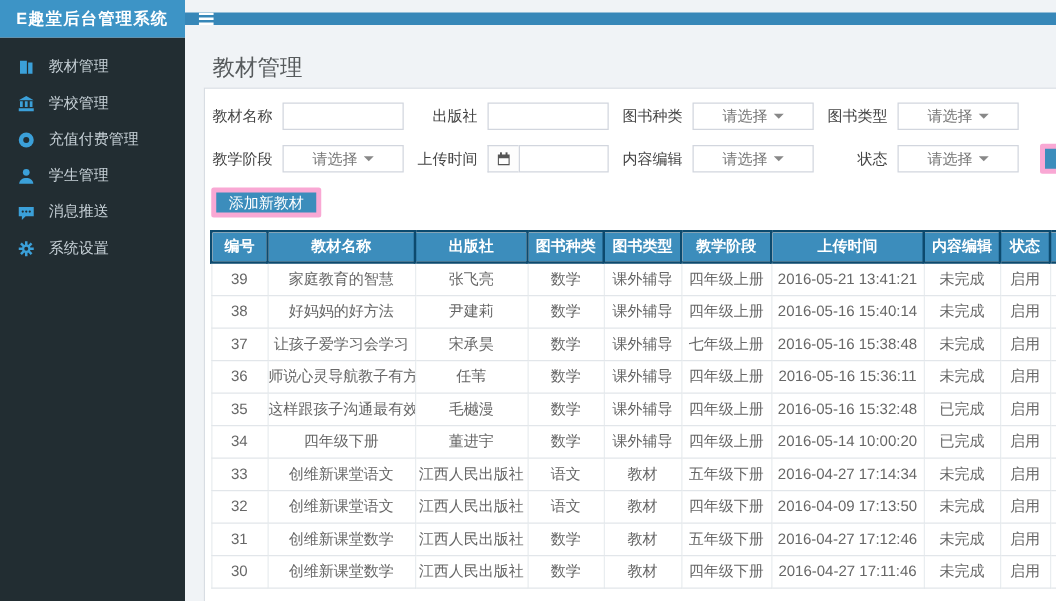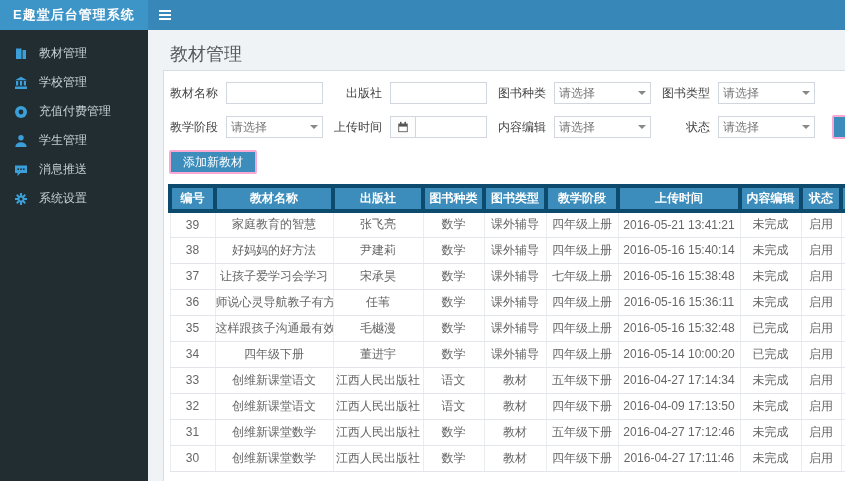--- a/index.html
+++ b/index.html
@@ -1,20 +1,20 @@
 <!DOCTYPE html>
 <html><head>
 <meta charset="utf-8">
 <style>
   * { margin:0; padding:0; box-sizing:border-box; }
   html,body { width:845px; height:481px; overflow:hidden; }
   body { font-family:"Liberation Sans","DejaVu Sans",sans-serif; background:#f0f3f6; position:relative; }
 
   
-  .topbar { position:absolute; top:0; left:0; width:845px; height:30px; display:flex; z-index:5; }
+  .topbar { position:absolute; top:0; left:0; width:845px; height:30px; display:flex; z-index:5;align-items:center; }
   .logo { width:148px; background:#3d94c6; color:#fff; font-size:13px; font-weight:bold;
           line-height:30px; padding-left:13px; letter-spacing:1px; white-space:nowrap; }
   .navbar { flex:1; background:#3787b8; display:flex; align-items:center; }
   .hamburger { margin-left:11px; display:inline-flex; cursor:pointer; }
 
   
   .sidebar { position:absolute; top:30px; left:0; width:148px; height:451px; background:#222d32; padding-top:9px; }
   .side-item { height:29px; display:flex; align-items:center; color:#c6d0d6; font-size:12px; cursor:pointer; }
   .side-item .icon { width:14px; height:14px; margin-left:14px; color:#3ba0d9; flex:none; display:inline-flex; }
   .side-label { margin-left:11px; white-space:nowrap; }
@@ -25,38 +25,38 @@
   .page-title { font-size:18px; font-weight:normal; color:#565a5c; padding:12px 0 11px 22px; }
   .panel { position:absolute; top:40px; left:15px; width:744px; height:500px;
            background:#fff; border:1px solid #d8dde3; padding:11px 0 0 4px; }
 
   
   .frow { display:flex; align-items:center; margin-bottom:11px; }
   .fgroup { display:flex; align-items:center; margin-right:9px; }
   .flabel { width:50px; text-align:right; font-size:12px; color:#444; margin-right:8px; flex:none; white-space:nowrap; }
   .finput { width:97px; height:22px; border:1px solid #d2d6de; font-size:12px; padding:0 5px; color:#555; background:#fff; }
   .fselect { width:97px; height:22px; border:1px solid #d2d6de; font-size:12px; color:#777; background:#fff;
-             display:flex; align-items:center; justify-content:space-between; padding:0 4px; cursor:pointer; }
+             display:flex; align-items:center; justify-content:space-between; padding:0 23px; cursor:pointer; }
   .caret { width:0; height:0; border-left:4px solid transparent; border-right:4px solid transparent;
            border-top:4px solid #888; flex:none; }
   .fdate { display:flex; }
   .faddon { width:25px; height:22px; border:1px solid #d2d6de; border-right:none; background:#fdfdfd;
             display:flex; align-items:center; justify-content:center; color:#555; }
   .faddon .icon { width:12px; height:12px; display:inline-flex; }
   .fdate .finput { width:72px; }
 
-  .btn { background:#3c8dbc; border:2px solid #f9a8d4; color:#fff; font-size:12px;
+  .btn { background:#3c8dbc; border:4px solid #f9a8d4; color:#fff; font-size:12px;
          border-radius:2px; cursor:pointer; font-family:inherit; }
   .btn-search { width:58px; height:24px; margin-left:8px; flex:none; }
   .btn-add { width:88px; height:24px; margin:1px 0 10px 1px; display:block; }
 
   
   table { border-collapse:collapse; table-layout:fixed; width:714px; margin-top:1px; }
   th { background:#3c8dbc; color:#fff; font-size:12px; font-weight:bold; height:25px;
-       border:4px solid #0c4a6e; text-align:center; overflow:hidden; white-space:nowrap; }
+       border:2px solid #0c4a6e; text-align:center; overflow:hidden; white-space:nowrap; }
   td { height:26px; font-size:12px; color:#666; text-align:center; border:1px solid #e9edf0;
        border-bottom:1px solid #e2e6ea; background:#fff; overflow:hidden; white-space:nowrap; }
   .action-cell { text-align:left; }
 </style>
 </head>
 <body>
 
 <div class="topbar">
   <div class="logo">E趣堂后台管理系统</div>
   <div class="navbar">

